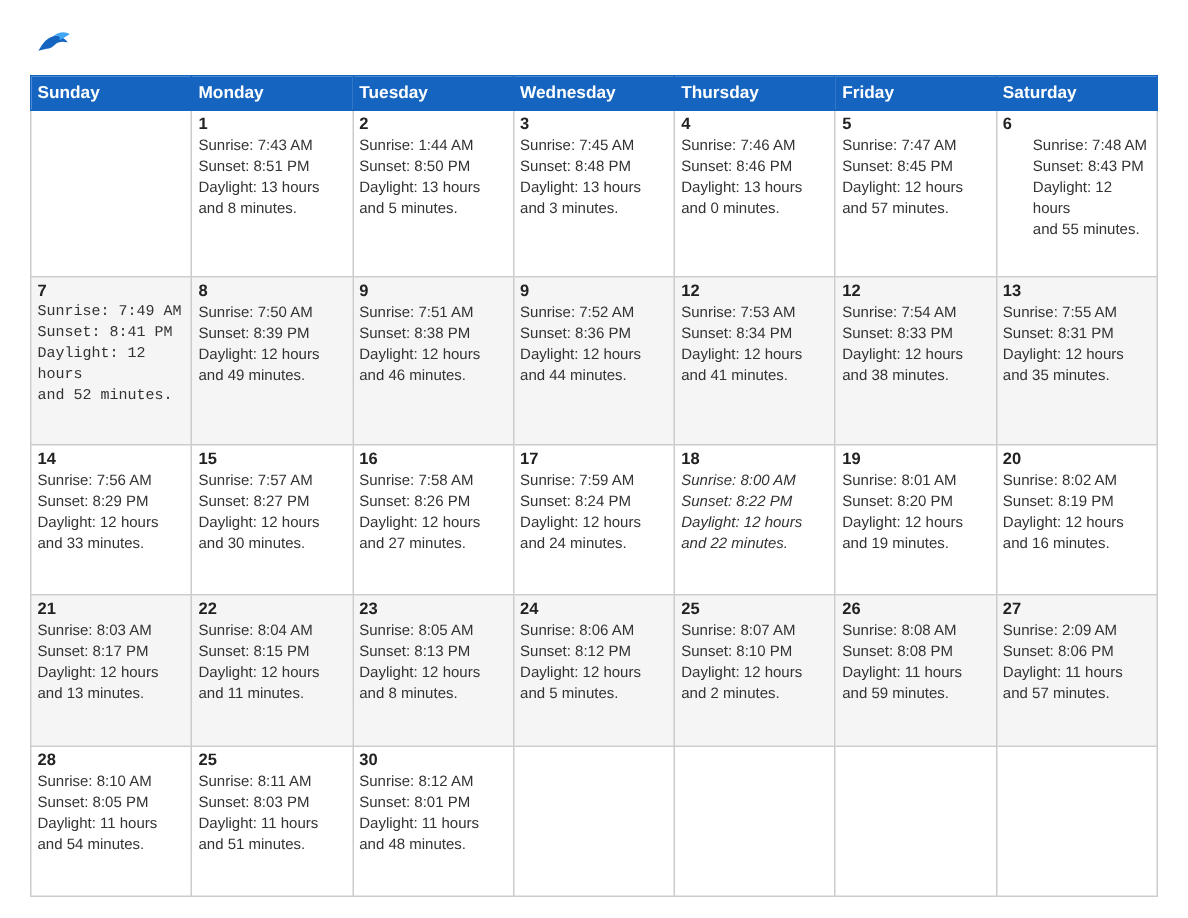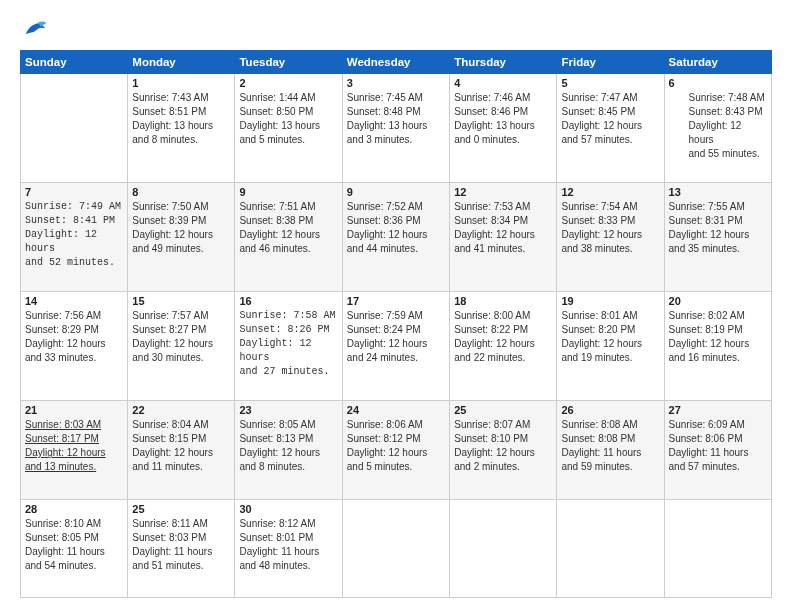--- a/index.html
+++ b/index.html
@@ -236,35 +236,35 @@
           </td>
           <td>
             <span class="day-number">15</span>
             <div class="day-info" style="white-space: pre-line;">Sunrise: 7:57 AM
 Sunset: 8:27 PM
 Daylight: 12 hours
 and 30 minutes.</div>
           </td>
           <td>
             <span class="day-number">16</span>
-            <div class="day-info" style="white-space: pre-line; font-family: Liberation Mono, monospace;">Sunrise: 7:58 AM
+            <div class="day-info" style="white-space: pre-line;">Sunrise: 7:58 AM
 Sunset: 8:26 PM
 Daylight: 12 hours
 and 27 minutes.</div>
           </td>
           <td>
             <span class="day-number">17</span>
             <div class="day-info" style="white-space: pre-line;">Sunrise: 7:59 AM
 Sunset: 8:24 PM
 Daylight: 12 hours
 and 24 minutes.</div>
           </td>
           <td>
             <span class="day-number">18</span>
-            <div class="day-info" style="white-space: pre-line;">Sunrise: 8:00 AM
+            <div class="day-info" style="white-space: pre-line; font-style: italic;">Sunrise: 8:00 AM
 Sunset: 8:22 PM
 Daylight: 12 hours
 and 22 minutes.</div>
           </td>
           <td>
             <span class="day-number">19</span>
             <div class="day-info" style="white-space: pre-line;">Sunrise: 8:01 AM
 Sunset: 8:20 PM
 Daylight: 12 hours
 and 19 minutes.</div>
@@ -273,21 +273,21 @@
             <span class="day-number">20</span>
             <div class="day-info" style="white-space: pre-line;">Sunrise: 8:02 AM
 Sunset: 8:19 PM
 Daylight: 12 hours
 and 16 minutes.</div>
           </td>
         </tr>
         <tr>
           <td>
             <span class="day-number">21</span>
-            <div class="day-info" style="white-space: pre-line; text-decoration: underline;">Sunrise: 8:03 AM
+            <div class="day-info" style="white-space: pre-line;">Sunrise: 8:03 AM
 Sunset: 8:17 PM
 Daylight: 12 hours
 and 13 minutes.</div>
           </td>
           <td>
             <span class="day-number">22</span>
             <div class="day-info" style="white-space: pre-line;">Sunrise: 8:04 AM
 Sunset: 8:15 PM
 Daylight: 12 hours
 and 11 minutes.</div>
@@ -315,21 +315,21 @@
           </td>
           <td>
             <span class="day-number">26</span>
             <div class="day-info" style="white-space: pre-line;">Sunrise: 8:08 AM
 Sunset: 8:08 PM
 Daylight: 11 hours
 and 59 minutes.</div>
           </td>
           <td>
             <span class="day-number">27</span>
-            <div class="day-info" style="white-space: pre-line;">Sunrise: 6:09 AM
+            <div class="day-info" style="white-space: pre-line;">Sunrise: 2:09 AM
 Sunset: 8:06 PM
 Daylight: 11 hours
 and 57 minutes.</div>
           </td>
         </tr>
         <tr>
           <td>
             <span class="day-number">28</span>
             <div class="day-info" style="white-space: pre-line;">Sunrise: 8:10 AM
 Sunset: 8:05 PM

